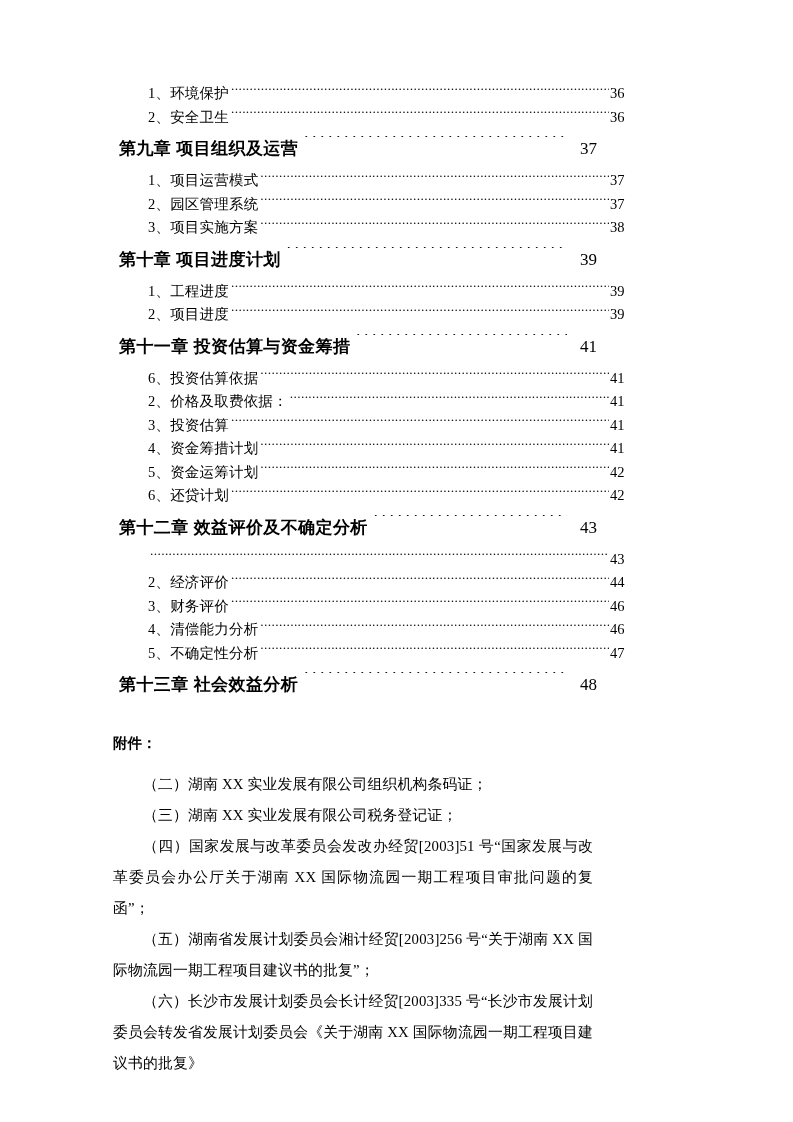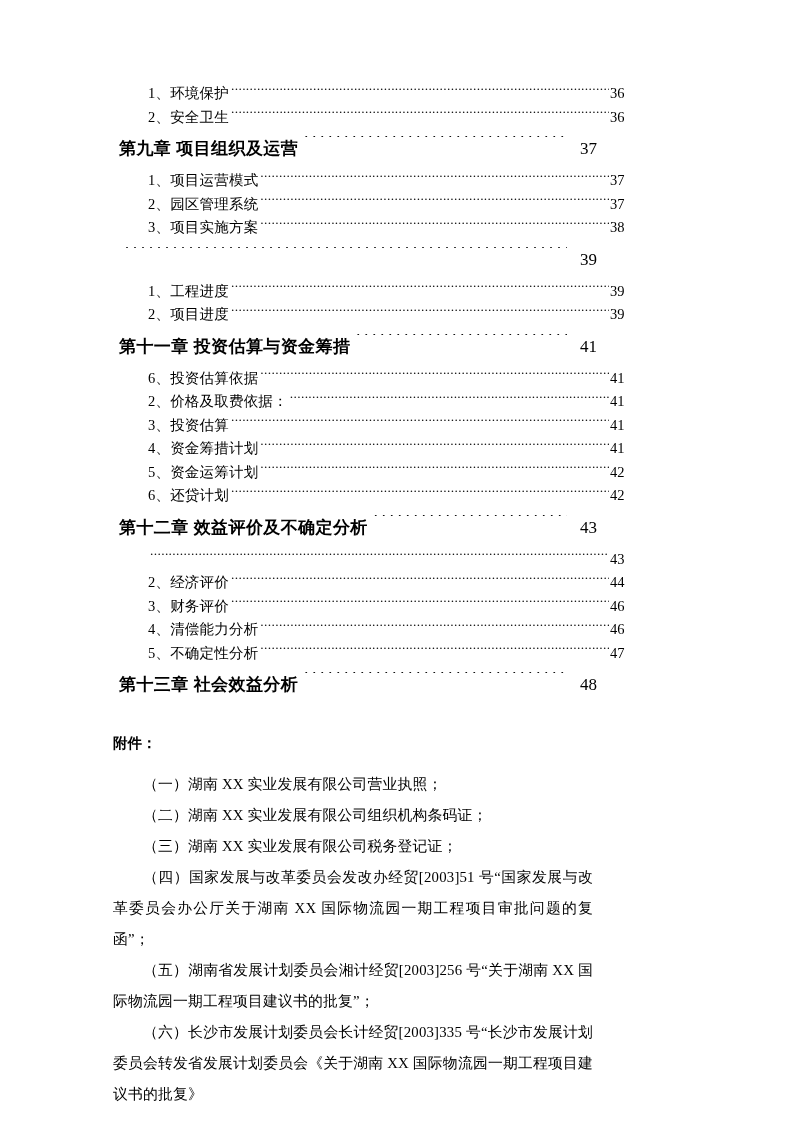--- a/index.html
+++ b/index.html
@@ -154,20 +154,21 @@
         <span class="t-label">2、园区管理系统</span>
         <span class="t-dots"></span>
         <span class="t-page">37</span>
       </div>
       <div class="toc-row toc-sub">
         <span class="t-label">3、项目实施方案</span>
         <span class="t-dots"></span>
         <span class="t-page">38</span>
       </div>
       <div class="toc-row toc-chap">
+        <span class="t-label">第十章  项目进度计划</span>
         <span class="t-dots"></span>
         <span class="t-page">39</span>
       </div>
       <div class="toc-row toc-sub">
         <span class="t-label">1、工程进度</span>
         <span class="t-dots"></span>
         <span class="t-page">39</span>
       </div>
       <div class="toc-row toc-sub">
         <span class="t-label">2、项目进度</span>
@@ -241,21 +242,20 @@
       <div class="toc-row toc-chap">
         <span class="t-label">第十三章  社会效益分析</span>
         <span class="t-dots"></span>
         <span class="t-page">48</span>
       </div>
     </div>
 
   <div class="appendix">
     <div class="appendix-title">附件：</div>
     <div id="appendix-root">
-        <div class="appendix-item">（一）湖南 XX 实业发展有限公司营业执照；</div>
         <div class="appendix-item">（二）湖南 XX 实业发展有限公司组织机构条码证；</div>
         <div class="appendix-item">（三）湖南 XX 实业发展有限公司税务登记证；</div>
         <div class="appendix-item">（四）国家发展与改革委员会发改办经贸[2003]51 号“国家发展与改革委员会办公厅关于湖南 XX 国际物流园一期工程项目审批问题的复函”；</div>
         <div class="appendix-item">（五）湖南省发展计划委员会湘计经贸[2003]256 号“关于湖南 XX 国际物流园一期工程项目建议书的批复”；</div>
         <div class="appendix-item">（六）长沙市发展计划委员会长计经贸[2003]335 号“长沙市发展计划委员会转发省发展计划委员会《关于湖南 XX 国际物流园一期工程项目建议书的批复》</div>
       </div>
   </div>
 
 </div>
 

